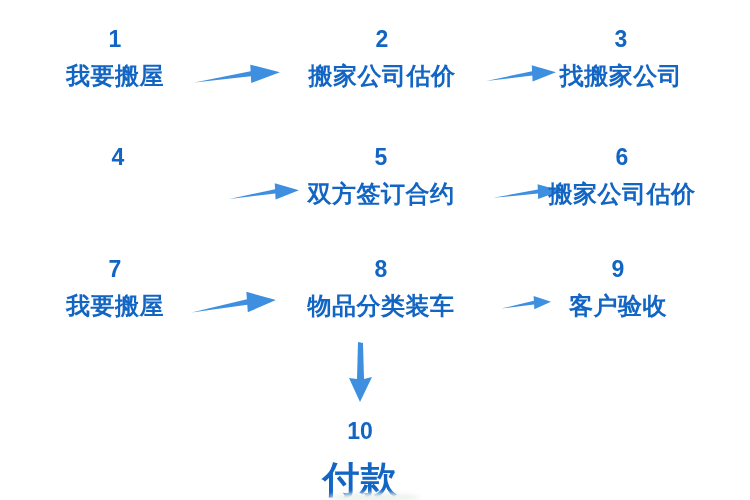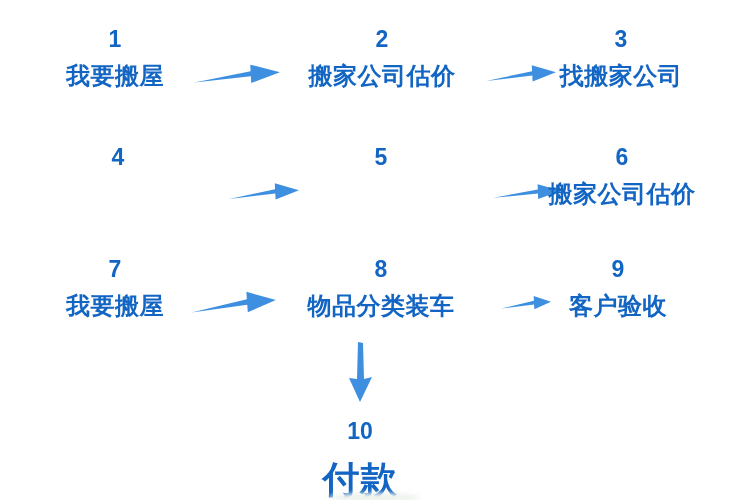--- a/index.html
+++ b/index.html
@@ -103,20 +103,21 @@
   <div class="step step-4">
     <span class="num">4</span>
   </div>
   <div class="arrow arr-3">
     <svg viewBox="0 0 100 30" preserveAspectRatio="none" aria-hidden="true">
       <polygon points="0,22 66,12 66,4 100,15 66,26 66,18" fill="currentColor"></polygon>
     </svg>
   </div>
   <div class="step step-5">
     <span class="num">5</span>
+    <span class="lbl">双方签订合约</span>
   </div>
   <div class="arrow arr-4">
     <svg viewBox="0 0 100 30" preserveAspectRatio="none" aria-hidden="true">
       <polygon points="0,22 66,12 66,4 100,15 66,26 66,18" fill="currentColor"></polygon>
     </svg>
   </div>
   <div class="step step-6">
     <span class="num">6</span>
     <span class="lbl">搬家公司估价</span>
   </div>

